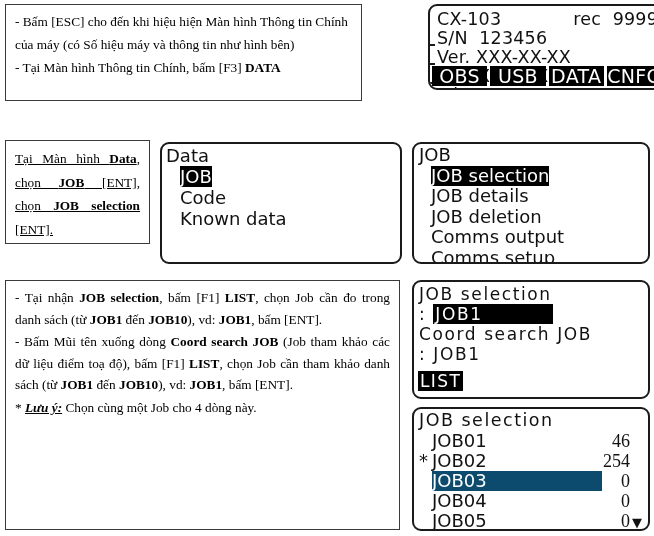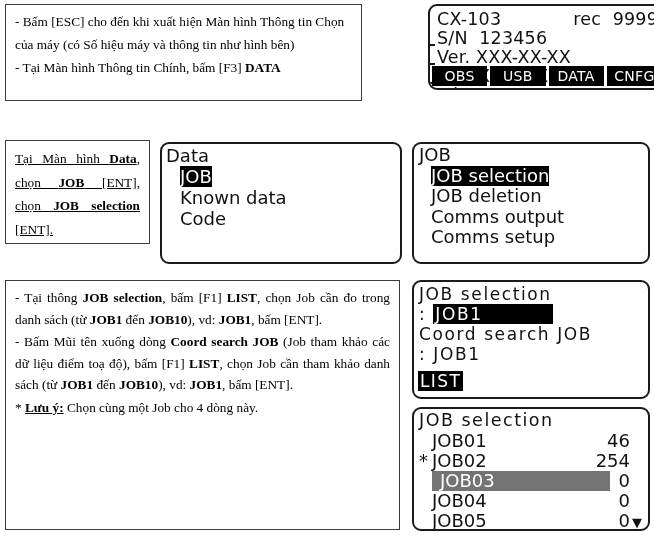--- a/index.html
+++ b/index.html
@@ -26,21 +26,21 @@
     font-family: "Liberation Serif", serif;
     color: #000;
   }
   .instr-box p {
     margin: 0 0 1px 0;
     font-size: 13.3px;
     line-height: 1.62;
   }
   .instr-box p.justify { text-align: justify; text-align-last: left; }
   .instr-box b { font-weight: bold; }
-  .instr-box u { text-decoration: underline; }
+  .instr-box u { text-decoration: underline; font-style: italic; }
 
   
   .lcd {
     position: absolute;
     border: 2px solid #1a1a1a;
     border-radius: 9px;
     background: #fff;
     box-sizing: border-box;
     font-family: "DejaVu Sans", sans-serif;
     color: #111;
@@ -87,21 +87,21 @@
     display: flex;
     gap: 3px;
     padding: 0 2px 2px 2px;
     box-sizing: border-box;
   }
   .fkey {
     flex: 1 1 0;
     background: #000;
     color: #fff;
     font-family: "DejaVu Sans", sans-serif;
-    font-size: 14px;
+    font-size: 19px;
     line-height: 20px;
     text-align: center;
     letter-spacing: 0.3px;
   }
   .dblarrow {
     font-family: "DejaVu Sans", sans-serif;
     font-size: 15px;
     line-height: 15px;
     display: inline-block;
   }
@@ -153,47 +153,47 @@
     line-height: 20px;
     padding-right: 6px;
   }
   .joblist-row .star {
     width: 13px;
     flex: 0 0 13px;
     text-align: left;
   }
   .joblist-row .name { flex: 0 0 auto; }
   .joblist-row .gap { flex: 1 1 auto; }
-  .joblist-row .count { flex: 0 0 auto; text-align: left; }
+  .joblist-row .count { flex: 0 0 auto; text-align: left; font-family: Liberation Serif, serif; }
   .joblist-row .arrowcell {
     flex: 0 0 12px;
     text-align: right;
     font-size: 13px;
   }
   .joblist-row.selected .namewrap {
-    background: #737373;
+    background: #0c4a6e;
     color: #fff;
     display: inline-block;
     min-width: 170px;
-    padding-left: 8px;
+    padding-left: 0;
   }
 
   
   #instr-1 { left: 5px; top: 4px;   width: 357px; height: 97px; }
   #instr-2 { left: 5px; top: 140px; width: 145px; height: 104px; text-decoration: underline; }
   #instr-3 { left: 5px; top: 280px; width: 395px; height: 250px; }
   #instr-1 p { line-height: 1.70; }
   #instr-2 p { line-height: 1.78; text-align: justify; text-align-last: justify; }
   #instr-3 p { line-height: 1.62; }
 </style>
 </head>
 <body>
 
 <div class="instr-box" id="instr-1">
-  <p>- Bấm [ESC] cho đến khi xuất hiện Màn hình Thông tin Chọn của máy (có Số hiệu máy và thông tin như hình bên)</p>
+  <p>- Bấm [ESC] cho đến khi hiệu hiện Màn hình Thông tin Chính của máy (có Số hiệu máy và thông tin như hình bên)</p>
   <p><span>- Tại Màn hình Thông tin Chính, bấm [F3] </span><b>DATA</b></p>
 </div>
 
 <div class="lcd" id="screen-main">
   <div class="edge-tick" style="top:38px;"></div>
   <div class="edge-tick" style="top:57px;"></div>
   <div class="edge-tick" style="top:76px;"></div>
   <div class="lcd-inner">
     <div class="lcd-row">
       <span>CX-103</span>
@@ -231,37 +231,38 @@
 </div>
 
 <div class="instr-box" id="instr-2">
   <p><span>Tại Màn hình </span><b>Data</b><span>, chọn </span><b>JOB</b><span> [ENT], chọn </span><b>JOB selection</b><span> [ENT].</span></p>
 </div>
 
 <div class="lcd" id="screen-data">
   <div class="lcd-inner">
     <div class="lcd-row">Data</div>
     <div class="lcd-row indent"><span class="inv">JOB</span></div>
+    <div class="lcd-row indent"><span>Code</span></div>
     <div class="lcd-row indent"><span>Known data</span></div>
-    <div class="lcd-row indent"><span>Code</span></div>
   </div>
 </div>
 
 <div class="lcd" id="screen-job">
   <div class="lcd-inner">
     <div class="lcd-row">JOB</div>
     <div class="lcd-row indent"><span class="inv">JOB selection</span></div>
+    <div class="lcd-row indent"><span>JOB details</span></div>
     <div class="lcd-row indent"><span>JOB deletion</span></div>
     <div class="lcd-row indent"><span>Comms output</span></div>
     <div class="lcd-row indent"><span>Comms setup</span></div>
   </div>
 </div>
 
 <div class="instr-box" id="instr-3">
-  <p class="justify"><span>- Tại thông </span><b>JOB selection</b><span>, bấm [F1] </span><b>LIST</b><span>, chọn Job cần đo trong danh sách (từ </span><b>JOB1</b><span> đến </span><b>JOB10</b><span>), vd: </span><b>JOB1</b><span>, bấm [ENT].</span></p>
+  <p class="justify"><span>- Tại nhận </span><b>JOB selection</b><span>, bấm [F1] </span><b>LIST</b><span>, chọn Job cần đo trong danh sách (từ </span><b>JOB1</b><span> đến </span><b>JOB10</b><span>), vd: </span><b>JOB1</b><span>, bấm [ENT].</span></p>
 
   <p class="justify"><span>- Bấm Mũi tên xuống dòng </span><b>Coord search JOB</b><span> (Job tham khảo các dữ liệu điểm toạ độ), bấm [F1] </span><b>LIST</b><span>, chọn Job cần tham khảo danh sách (từ </span><b>JOB1</b><span> đến </span><b>JOB10</b><span>), vd: </span><b>JOB1</b><span>, bấm [ENT].</span></p>
 
   <p><span>* </span><b><u>Lưu ý:</u></b><span> Chọn cùng một Job cho 4 dòng này.</span></p>
 
 </div>
 
 <div class="lcd" id="screen-jobsel">
   <div class="lcd-inner">
     <div class="lcd-row">JOB selection</div>

